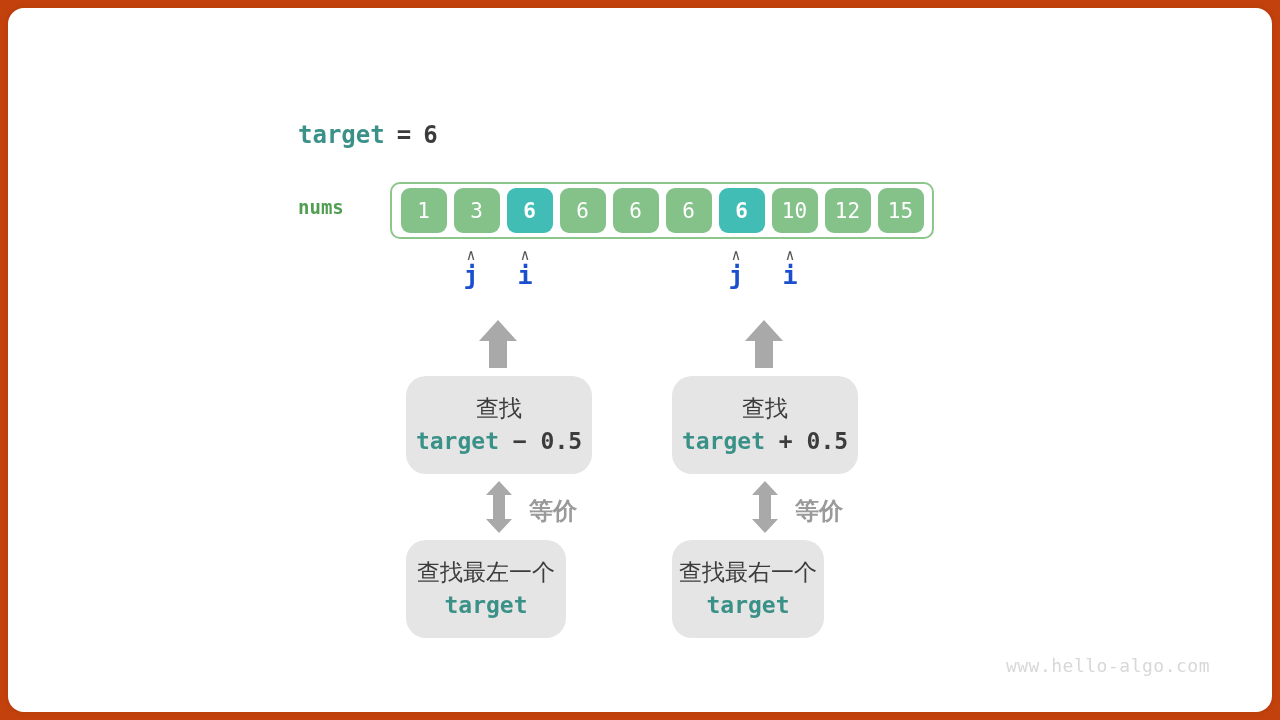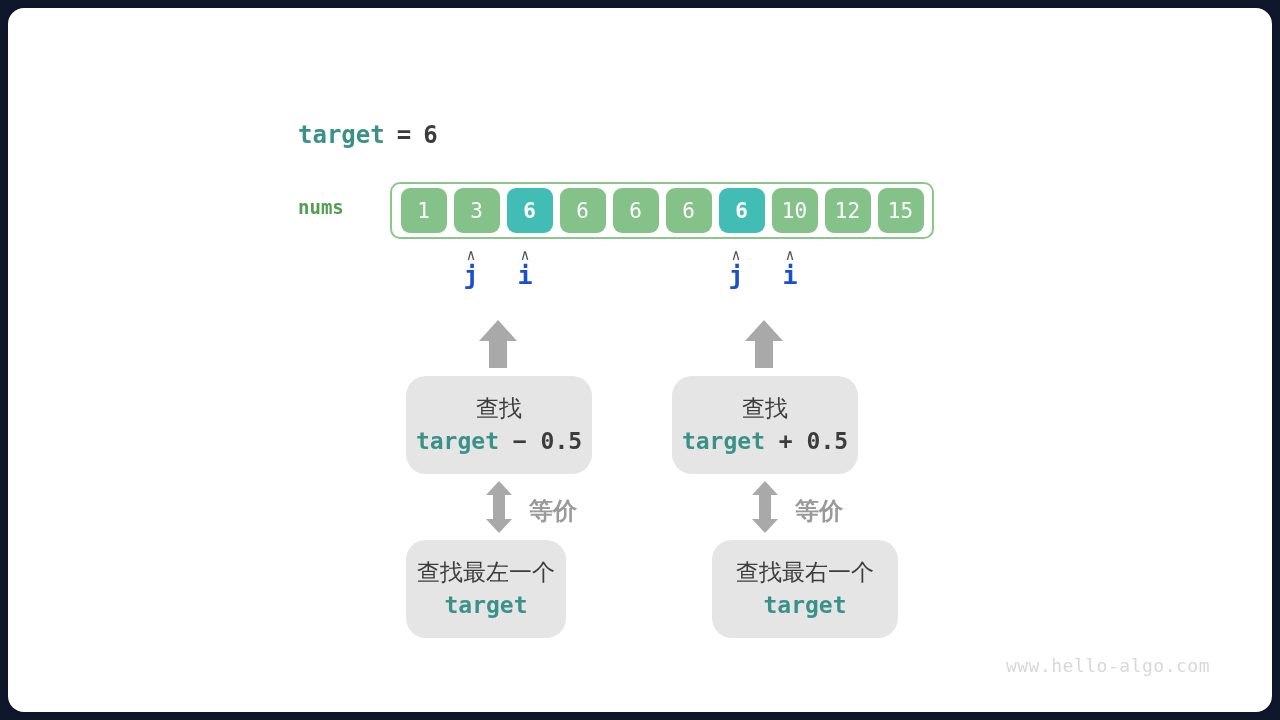--- a/index.html
+++ b/index.html
@@ -12,21 +12,21 @@
     height: 720px;
     overflow: hidden;
     font-family: "DejaVu Sans", "Liberation Sans", sans-serif;
   }
 
   
   #canvas {
     position: relative;
     width: 1280px;
     height: 720px;
-    background: #0f172a;
+    background: #c2410c;
     box-sizing: border-box;
   }
   #card {
     position: absolute;
     left: 8px;
     top: 8px;
     width: 1264px;
     height: 704px;
     background: #ffffff;
     border-radius: 16px;
@@ -257,21 +257,21 @@
       <svg width="26" height="52" viewBox="0 0 26 52">
         <polygon points="13,0 26,14 19,14 19,38 26,38 13,52 0,38 7,38 7,14 0,14" fill="#a9a9a9"></polygon>
       </svg>
     </div>
     <div class="eqlabel" style="left:787px; top:487px;">等价</div>
 
     <div class="gbox" style="left:398px; top:532px; width:160px; height:98px;">
       <div class="line1">查找最左一个</div>
       <div class="line2"><span class="t">target</span></div>
     </div>
-    <div class="gbox" style="left:664px; top:532px; width:186px; height:98px;margin-left:40px;">
+    <div class="gbox" style="left:664px; top:532px; width:152px; height:98px;">
       <div class="line1">查找最右一个</div>
       <div class="line2"><span class="t">target</span></div>
     </div>
 
     <div id="watermark">www.hello-algo.com</div>
 
   </div>
 </div>
 
 </body></html>

